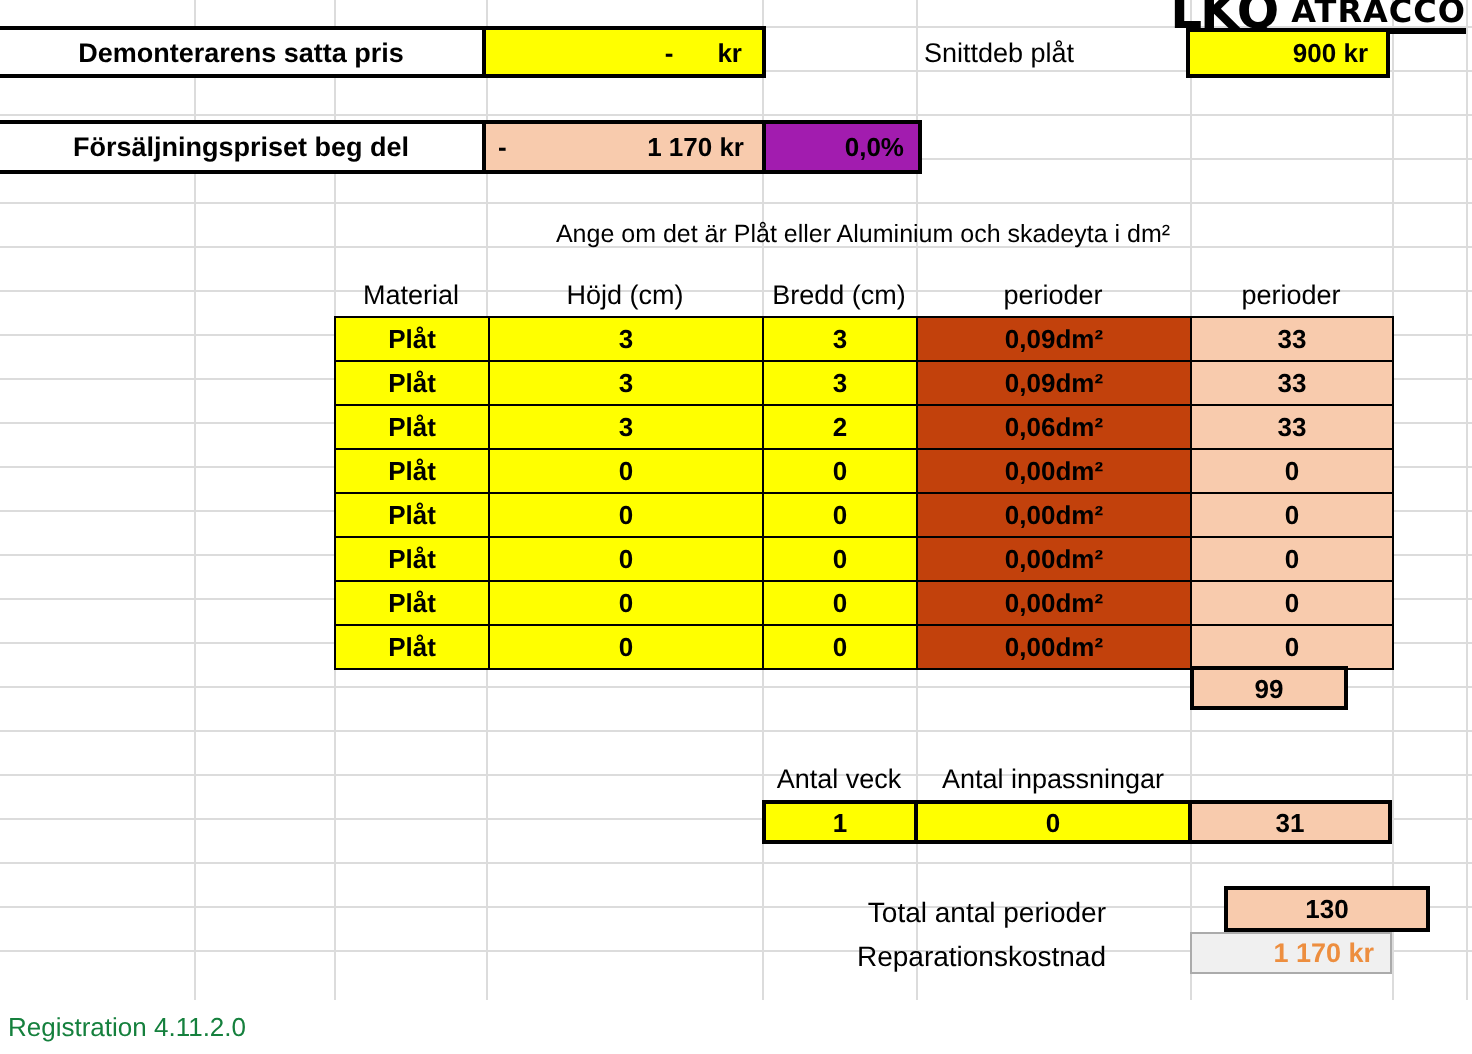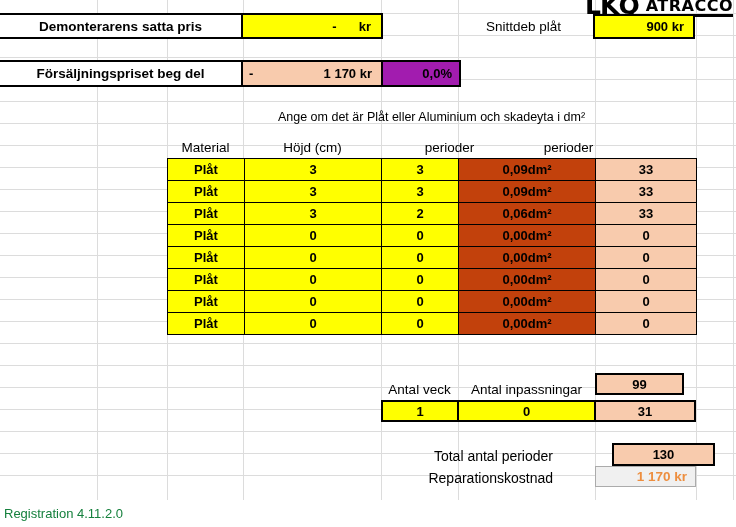--- a/index.html
+++ b/index.html
@@ -39,21 +39,21 @@
   }
   .cell {
     display:flex; align-items:center; font-size:13px; font-weight:bold;
   }
   .yellow { background:#ffff00; }
   .peach  { background:#f8cbad; }
   .green  { background:#c2410c; }
   .orange { background:#a21caf; }
   .thick  { border:2px solid #000; }
 
-  .plain-label { font-size:13.5px;margin-left:24px; }
+  .plain-label { font-size:13.5px; }
 
   
   .logo { position:absolute; right:3px; top:-4px; display:flex; align-items:flex-end; gap:7px; }
   .logo-lkq { font-weight:900; font-size:25px; letter-spacing:-1px; line-height:0.82; font-family:"DejaVu Sans", sans-serif; }
   .logo-atracco { font-weight:900; font-size:16px; letter-spacing:0.5px; line-height:1.0; border-bottom:3px solid #000; padding-bottom:0px; font-family:"DejaVu Sans", sans-serif; }
 
   
   .dmg-title { font-weight:normal; font-size:12.5px; text-align:center; }
   table.dmg { border-collapse:collapse; table-layout:fixed; }
   table.dmg td {
@@ -94,20 +94,21 @@
   <span>-</span>
   <span>1 170 kr</span>
 </div>
 <div class="abs cell orange thick" style="left:381px; top:60px; width:80px; height:27px; justify-content:flex-end; padding-right:7px;">0,0%</div>
 
 <div class="abs dmg-title" style="left:167px; top:110px; width:529px;">Ange om det är Plåt eller Aluminium och skadeyta i dm²</div>
 
 <div class="abs hdr-row" style="left:167px; top:136px; width:529px; height:22px;">
   <div class="hdr-cell" style="width:77px;">Material</div>
   <div class="hdr-cell" style="width:137px;">Höjd (cm)</div>
+  <div class="hdr-cell" style="width:77px;">Bredd (cm)</div>
   <div class="hdr-cell" style="width:137px;">perioder</div>
   <div class="hdr-cell" style="width:101px;">perioder</div>
 </div>
 
 <table class="dmg abs" style="left:167px; top:158px; width:529px;">
   <colgroup>
       <col style="width:77px">
       <col style="width:137px">
       <col style="width:77px">
       <col style="width:137px">
@@ -166,21 +167,21 @@
     <tr>
       <td class="yellow">Plåt</td>
       <td class="yellow">0</td>
       <td class="yellow">0</td>
       <td class="green">0,00dm²</td>
       <td class="peach">0</td>
     </tr>
   </tbody>
 </table>
 
-<div class="abs cell peach" style="left:595px; top:333px; width:89px; height:22px; border:2px solid #000; justify-content:center;margin-top:40px;">99</div>
+<div class="abs cell peach" style="left:595px; top:333px; width:79px; height:22px; border:2px solid #000; justify-content:center;">99</div>
 
 <div class="abs hdr-cell" style="left:381px; top:378px; width:77px; height:22px;">Antal veck</div>
 <div class="abs hdr-cell" style="left:458px; top:378px; width:137px; height:22px;">Antal inpassningar</div>
 <div class="abs cell yellow" style="left:381px; top:400px; width:78px; height:22px; border:2px solid #000; justify-content:center;">1</div>
 <div class="abs cell yellow" style="left:457px; top:400px; width:139px; height:22px; border:2px solid #000; justify-content:center;">0</div>
 <div class="abs cell peach" style="left:594px; top:400px; width:102px; height:22px; border:2px solid #000; justify-content:center;">31</div>
 
 <div class="abs right-label" style="left:300px; top:448px; width:253px;">Total antal perioder</div>
 <div class="abs cell peach" style="left:593px; top:443px; width:103px; height:23px; border:2px solid #000; justify-content:center;margin-left:19px;">130</div>
 

